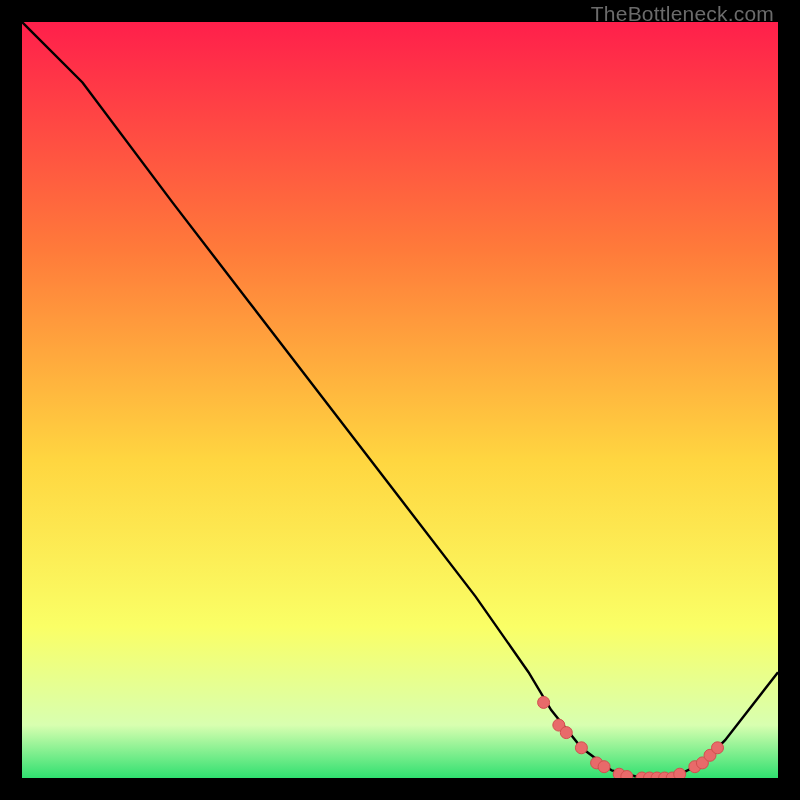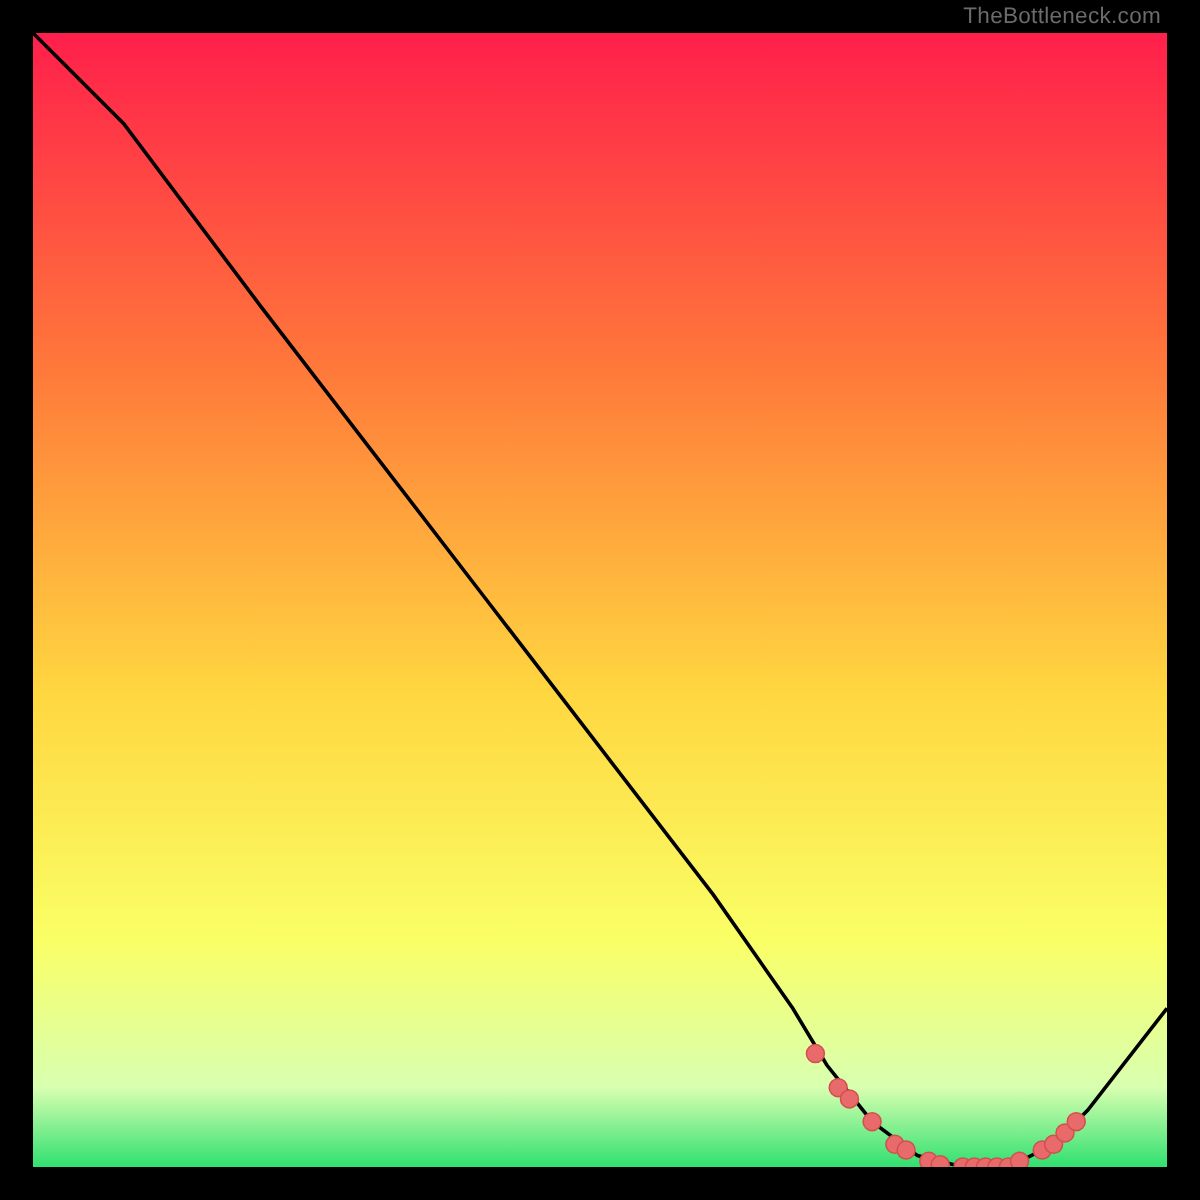--- a/index.html
+++ b/index.html
@@ -24,21 +24,21 @@
     left: 0;
     top: 0;
     width: 756px;
     height: 756px;
   }
   .watermark {
     position: absolute;
     top: 2px;
     right: 26px;
     color: #6b6b6b;
-    font-size: 15px;
+    font-size: 21px;
     font-weight: 500;
     letter-spacing: 0.2px;
   }
 </style>
 </head>
 <body>
 
 <div class="frame">
   <svg class="plot" viewBox="0 0 756 756" preserveAspectRatio="none">
     <defs>

